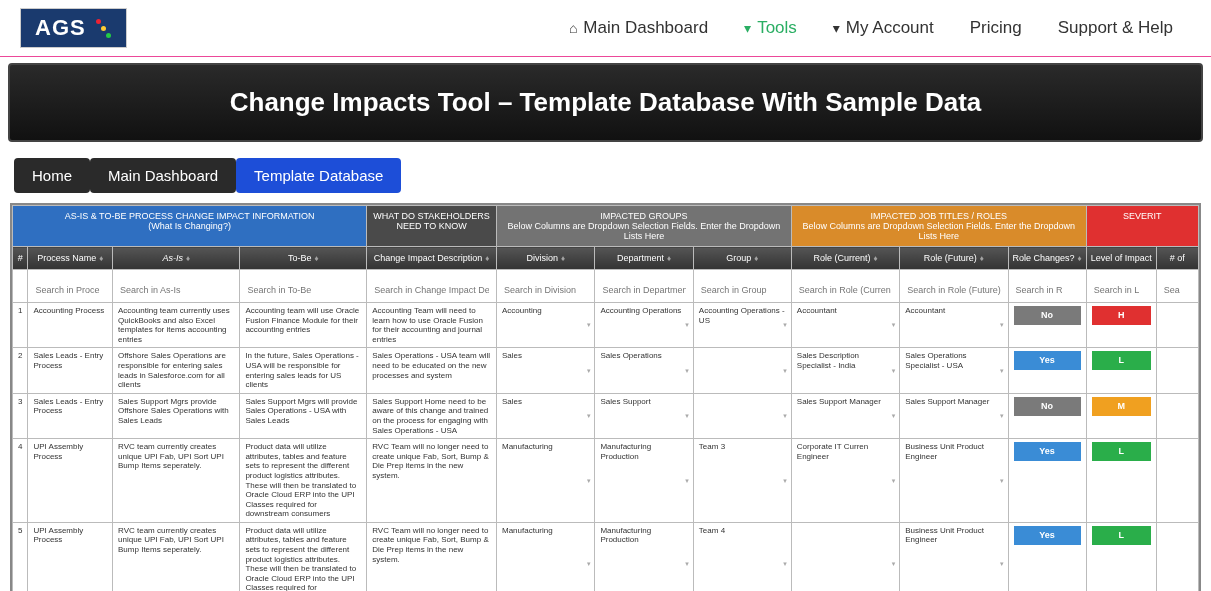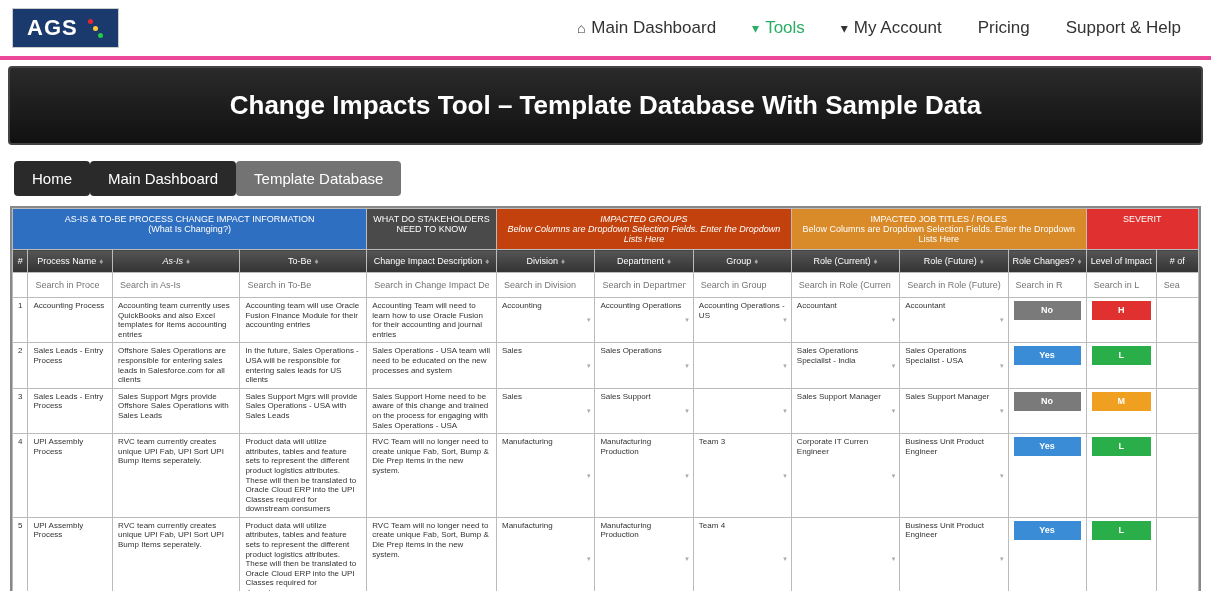--- a/index.html
+++ b/index.html
@@ -1,47 +1,47 @@
 <!DOCTYPE html>
 <html><head>
 <meta charset="utf-8">
 <style>
 * { margin: 0; padding: 0; box-sizing: border-box; font-family: Arial, Helvetica, sans-serif; }
 body { background: #fff; width: 1211px; }
-.top-nav { display: flex; align-items: center; padding: 8px 12px; border-bottom: 4px solid #ec4899; }
+.top-nav { display: flex; align-items: center; padding: 8px 20px; border-bottom: 1px solid #ec4899; }
 .logo { background: #1a3a6e; color: #fff; padding: 6px 14px; font-weight: bold; font-size: 22px; letter-spacing: 1px; display: flex; align-items: center; border: 1px solid #ccc; }
 .logo-dots { display: inline-block; width: 18px; height: 24px; position: relative; margin-left: 8px; }
 .logo-dots span { position: absolute; width: 5px; height: 5px; border-radius: 50%; }
 .dot-r { background: #e23; top: 3px; left: 2px; }
 .dot-y { background: #fc3; top: 10px; left: 7px; }
 .dot-g { background: #2c4; top: 17px; left: 12px; }
 .nav-spacer { flex: 1; }
 .nav-item { font-size: 17px; color: #333; margin: 0 18px; cursor: pointer; display: flex; align-items: center; gap: 6px; }
 .nav-item.active { color: #2aae63; font-weight: 500; }
 .nav-icon { font-size: 14px; }
 .sub-bar { background: linear-gradient(#2a2a2a,#111); border: 2px solid #444; border-radius: 4px; margin: 6px 8px; padding: 22px 10px; text-align: center; }
 .sub-bar h1 { color: #fff; font-size: 26px; font-weight: bold; }
 .action-row { display: flex; padding: 10px 14px; }
 .btn { padding: 9px 18px; border-radius: 4px; font-size: 15px; cursor: pointer; border: none; }
 .btn-dark { background: #2a2a2a; color: #fff; }
-.btn-primary { background: #737373; color: #fff; text-align: center; }
+.btn-primary { background: #1d4ed8; color: #fff; text-align: center; }
 .table-wrap { margin: 0 10px 10px 10px; overflow-x: auto; border: 2px solid #888; }
 table { border-collapse: collapse; font-size: 8px; color: #333; }
 th, td { border: 1px solid #bbb; padding: 3px 5px; vertical-align: top; }
 td { line-height: 1.2; }
 .group-hdr th { color: #fff; font-weight: normal; font-size: 9px; padding: 5px; text-align: center; }
 .g-blue { background: #2f6fc1; }
 .g-gray { background: #4a4a4a; }
-.g-yellow { background: #c2410c; font-style: italic; }
+.g-yellow { background: #737373; }
 .g-orange { background: #d98b2a; }
 .g-red { background: #e03030; }
 .col-hdr th { background: linear-gradient(#555,#333); color: #fff; font-weight: normal; font-size: 9px; padding: 6px 4px; white-space: nowrap; }
 .sort-ic { opacity: .5; margin-left: 3px; font-size: 8px; }
 .search-row td { padding: 3px; background: #fff; }
-.search-row input { width: 100%; border: none; padding: 4px; font-size: 9px; color: #888; outline: none; }
+.search-row input { width: 100%; border: none; padding: 4px; font-size: 9px; color: #888; outline: none; margin-top: 8px; }
 .dd-cell { position: relative; background: #fff; }
 .dd-caret { position: absolute; right: 4px; top: 50%; transform: translateY(-50%); color: #aaa; font-size: 7px; }
 .badge { display: block; text-align: center; padding: 4px 2px; color: #fff; font-weight: bold; font-size: 9px; }
 .rc-no { background: #7a7a7a; }
 .rc-yes { background: #3a8cd6; }
 .lvl-H { background: #e03030; }
 .lvl-M { background: #f0a020; }
 .lvl-L { background: #2aae4a; }
 .c-num { width: 14px; }
 .c-pname { width: 85px; }
@@ -165,21 +165,21 @@
         </tr>
         <tr>
           <td>2</td>
           <td>Sales Leads - Entry Process</td>
           <td>Offshore Sales Operations are responsible for entering sales leads in Salesforce.com for all clients</td>
           <td>In the future, Sales Operations - USA will be responsible for entering sales leads for US clients</td>
           <td>Sales Operations - USA team will need to be educated on the new processes and system</td>
           <td class="dd-cell"><span>Sales</span><span class="dd-caret">▾</span></td>
           <td class="dd-cell"><span>Sales Operations</span><span class="dd-caret">▾</span></td>
           <td class="dd-cell"><span></span><span class="dd-caret">▾</span></td>
-          <td class="dd-cell"><span>Sales Operations Specialist - India</span><span class="dd-caret">▾</span></td>
+          <td class="dd-cell"><span>Sales Description Specialist - India</span><span class="dd-caret">▾</span></td>
           <td class="dd-cell"><span>Sales Operations Specialist - USA</span><span class="dd-caret">▾</span></td>
           <td>
             <span class="badge rc-yes">Yes</span>
           </td>
           <td>
             <span class="badge lvl-L">L</span>
           </td>
           <td></td>
         </tr>
         <tr>

